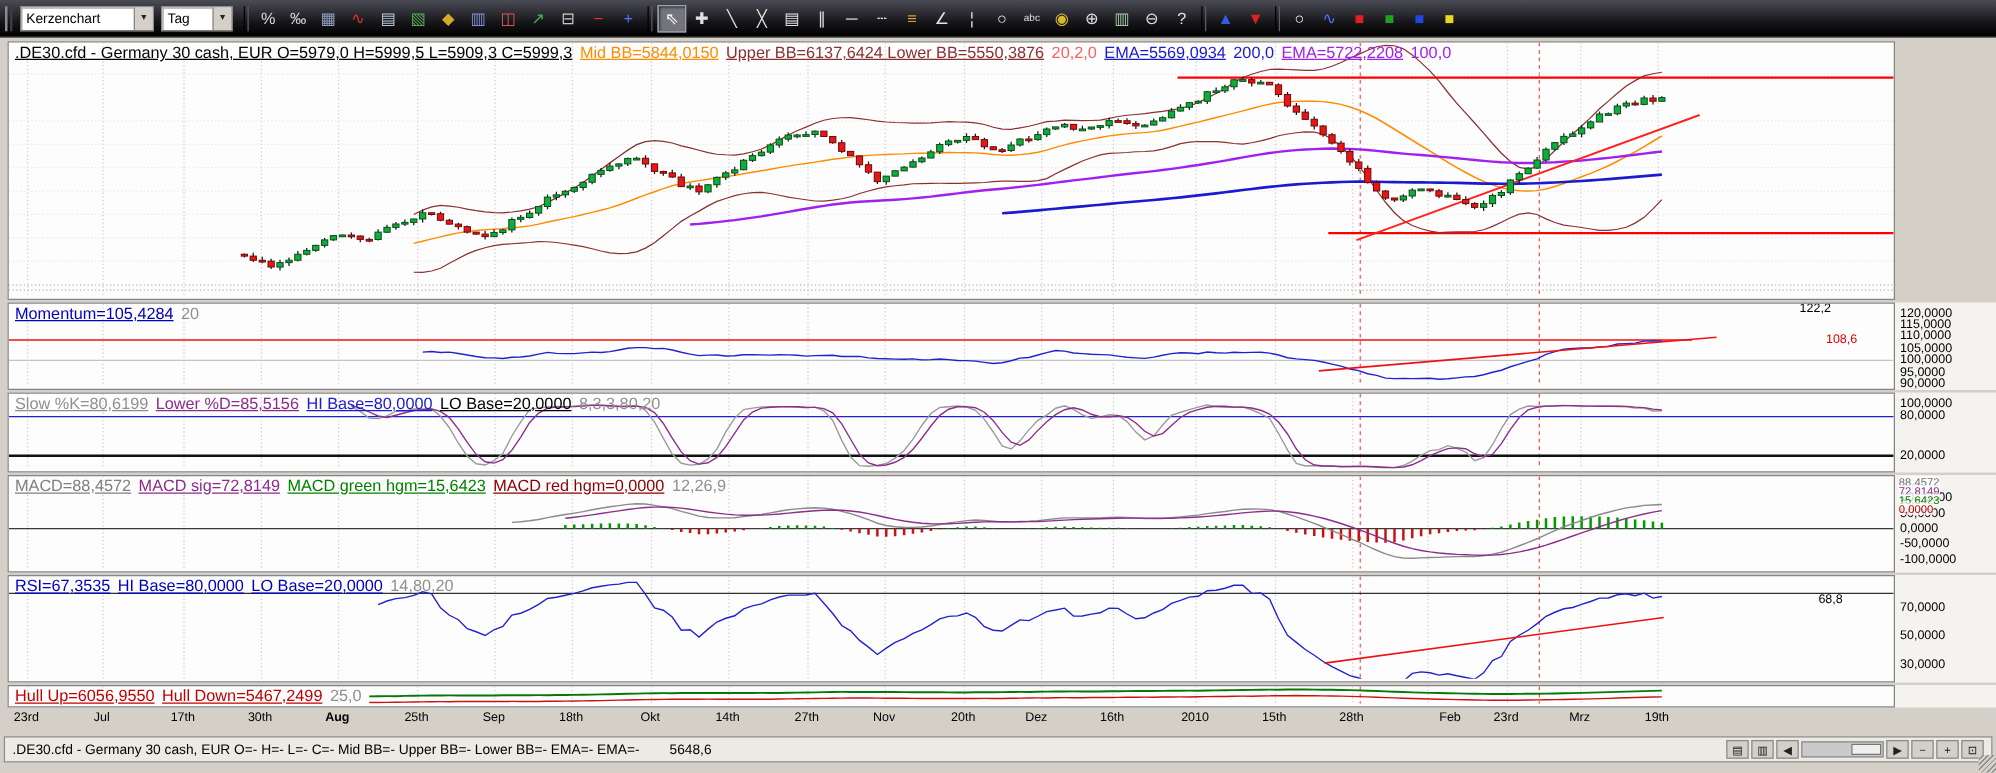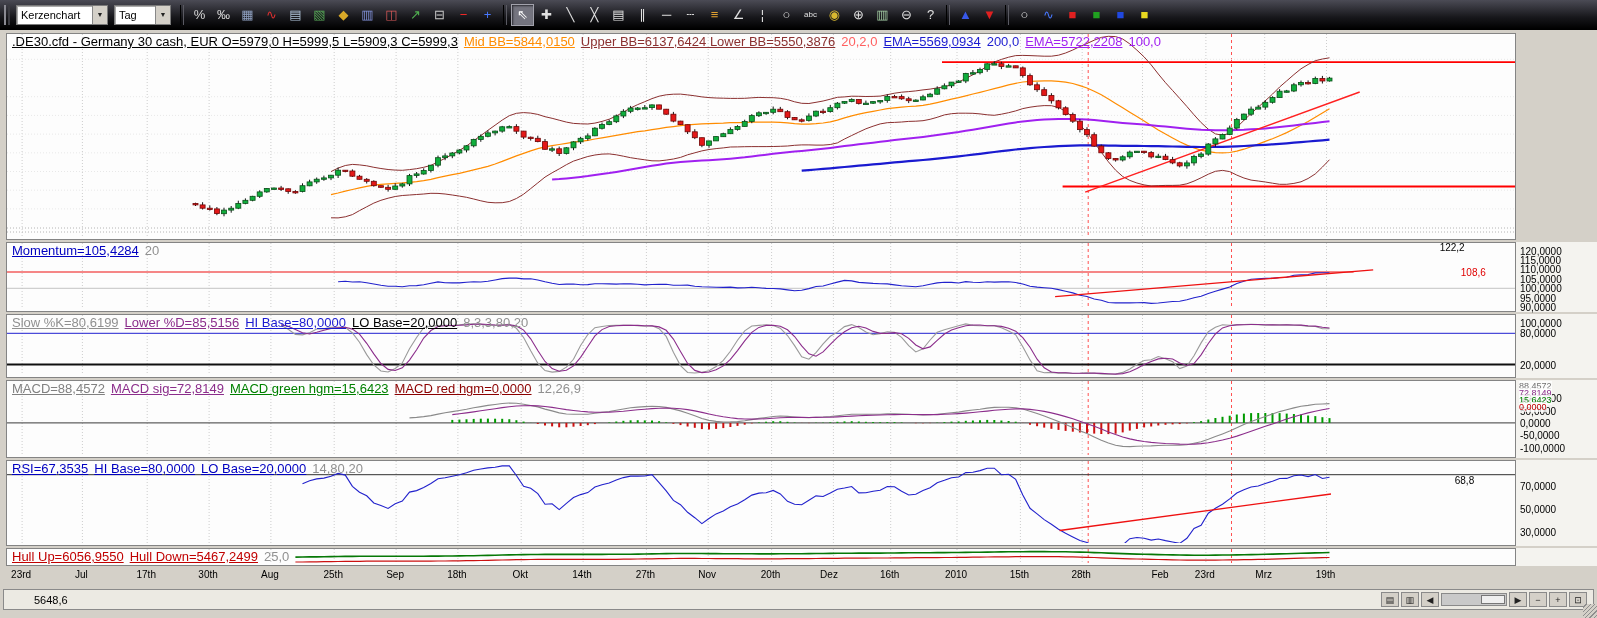--- a/index.html
+++ b/index.html
@@ -10,21 +10,21 @@
   
   .toolbar { position:absolute; top:0; left:0; width:1597px; height:30px;
     background:linear-gradient(#4b4b55,#17171b 60%,#000); display:flex; align-items:center;
     padding:0 4px; gap:1px; border-bottom:1px solid #000; }
   .grip { width:6px; height:20px; border-left:2px solid #8a8a92; border-right:2px solid #3c3c42; margin-right:5px; }
   .dd { height:20px; background:#fff; border:1px solid #7a7a7a; display:flex; align-items:center;
     font-size:11px; color:#000; margin-right:5px; box-shadow:inset 1px 1px 0 #aaa; }
   .dd .dd-label { padding:0 4px; white-space:nowrap; }
   .dd .arrow { margin-left:auto; width:15px; height:18px; background:#d4d0c8; border-left:1px solid #888;
     display:flex; align-items:center; justify-content:center; font-size:7px; color:#222; }
-  .dd-type { width:92px; } .dd-period { width:57px; }
+  .dd-type { width:107px; } .dd-period { width:57px; }
   .tbtn { width:23px; height:22px; display:flex; align-items:center; justify-content:center;
     font-size:13px; line-height:1; cursor:default; }
   .tbtn.small { font-size:8px; }
   .tbtn.active { background:#74747f; border:1px solid #a2a2ac; box-shadow:inset 1px 1px 2px #2c2c33; }
   .tsep { width:4px; height:20px; border-left:1px solid #000; border-right:1px solid #5a5a62; margin:0 3px; }
 
   
   .panel { position:absolute; left:6px; width:1591px; }
   .plot-wrap { position:absolute; left:0; top:0; width:1510px; height:100%;
     border:1px solid #848484; background:#fdfdfd; overflow:hidden; }
@@ -826,41 +826,42 @@
         <div class="phdr"><span class="u" style="color: rgb(192, 0, 0);">Hull Up=6056,9550</span><span class="u" style="color: rgb(192, 0, 0);">Hull Down=5467,2499</span><span style="color: rgb(144, 144, 144);">25,0</span></div>
       </div>
     <div class="yaxis"></div>
   </div>
 
   <div class="xaxis" id="xaxis">
       <span class="xlabel" style="left: 15.08px;">23rd</span>
       <span class="xlabel" style="left: 75.4px;">Jul</span>
       <span class="xlabel" style="left: 140.244px;">17th</span>
       <span class="xlabel" style="left: 202.072px;">30th</span>
-      <span class="xlabel" style="left: 263.9px;">Aug</span>
+      <span class="xlabel" style="left: 263.9px; font-weight: bold;">Aug</span>
       <span class="xlabel" style="left: 327.236px;">25th</span>
       <span class="xlabel" style="left: 389.064px;">Sep</span>
       <span class="xlabel" style="left: 450.892px;">18th</span>
       <span class="xlabel" style="left: 514.228px;">Okt</span>
       <span class="xlabel" style="left: 576.056px;">14th</span>
       <span class="xlabel" style="left: 639.392px;">27th</span>
       <span class="xlabel" style="left: 701.22px;">Nov</span>
       <span class="xlabel" style="left: 764.556px;">20th</span>
       <span class="xlabel" style="left: 823px;">Dez</span>
       <span class="xlabel" style="left: 883.688px;">16th</span>
       <span class="xlabel" style="left: 950.04px;">2010</span>
       <span class="xlabel" style="left: 1013.38px;">15th</span>
       <span class="xlabel" style="left: 1075.2px;">28th</span>
       <span class="xlabel" style="left: 1135.52px; padding-left: 37px;">Feb</span>
       <span class="xlabel" style="left: 1198.86px;">23rd</span>
       <span class="xlabel" style="left: 1257.67px;">Mrz</span>
       <span class="xlabel" style="left: 1319.5px;">19th</span>
     </div>
 
   <div class="statusbar">
+    <span>.DE30.cfd - Germany 30 cash, EUR O=- H=- L=- C=-  Mid BB=- Upper BB=- Lower BB=- EMA=- EMA=-</span>
     <span class="sb-value">5648,6</span>
     <span class="sb-right" id="sb-right">
         <span class="sb-btn">▤</span>
         <span class="sb-btn">▥</span>
         <span class="sb-btn">◀</span>
         <span class="sb-track">
           <span class="sb-thumb"></span>
         </span>
         <span class="sb-btn">▶</span>
         <span class="sb-btn">−</span>

